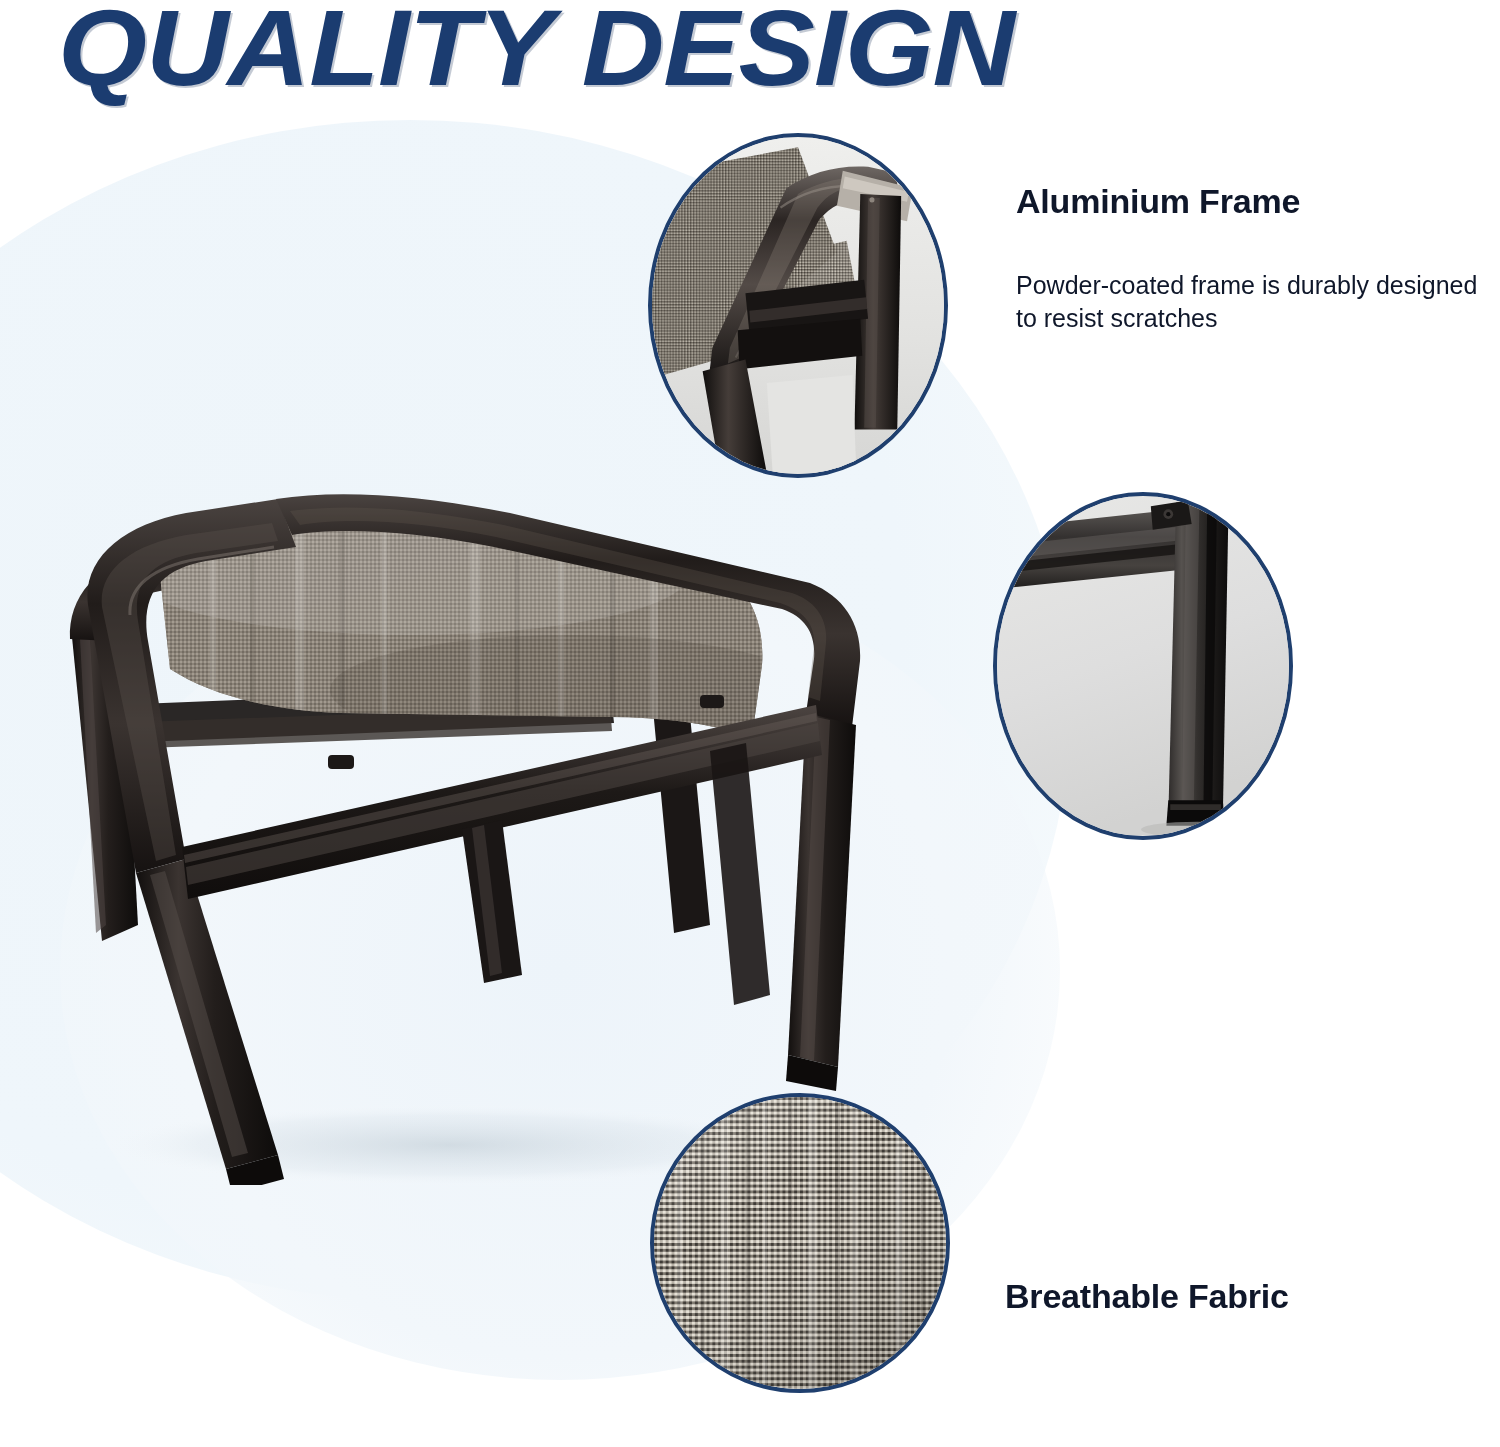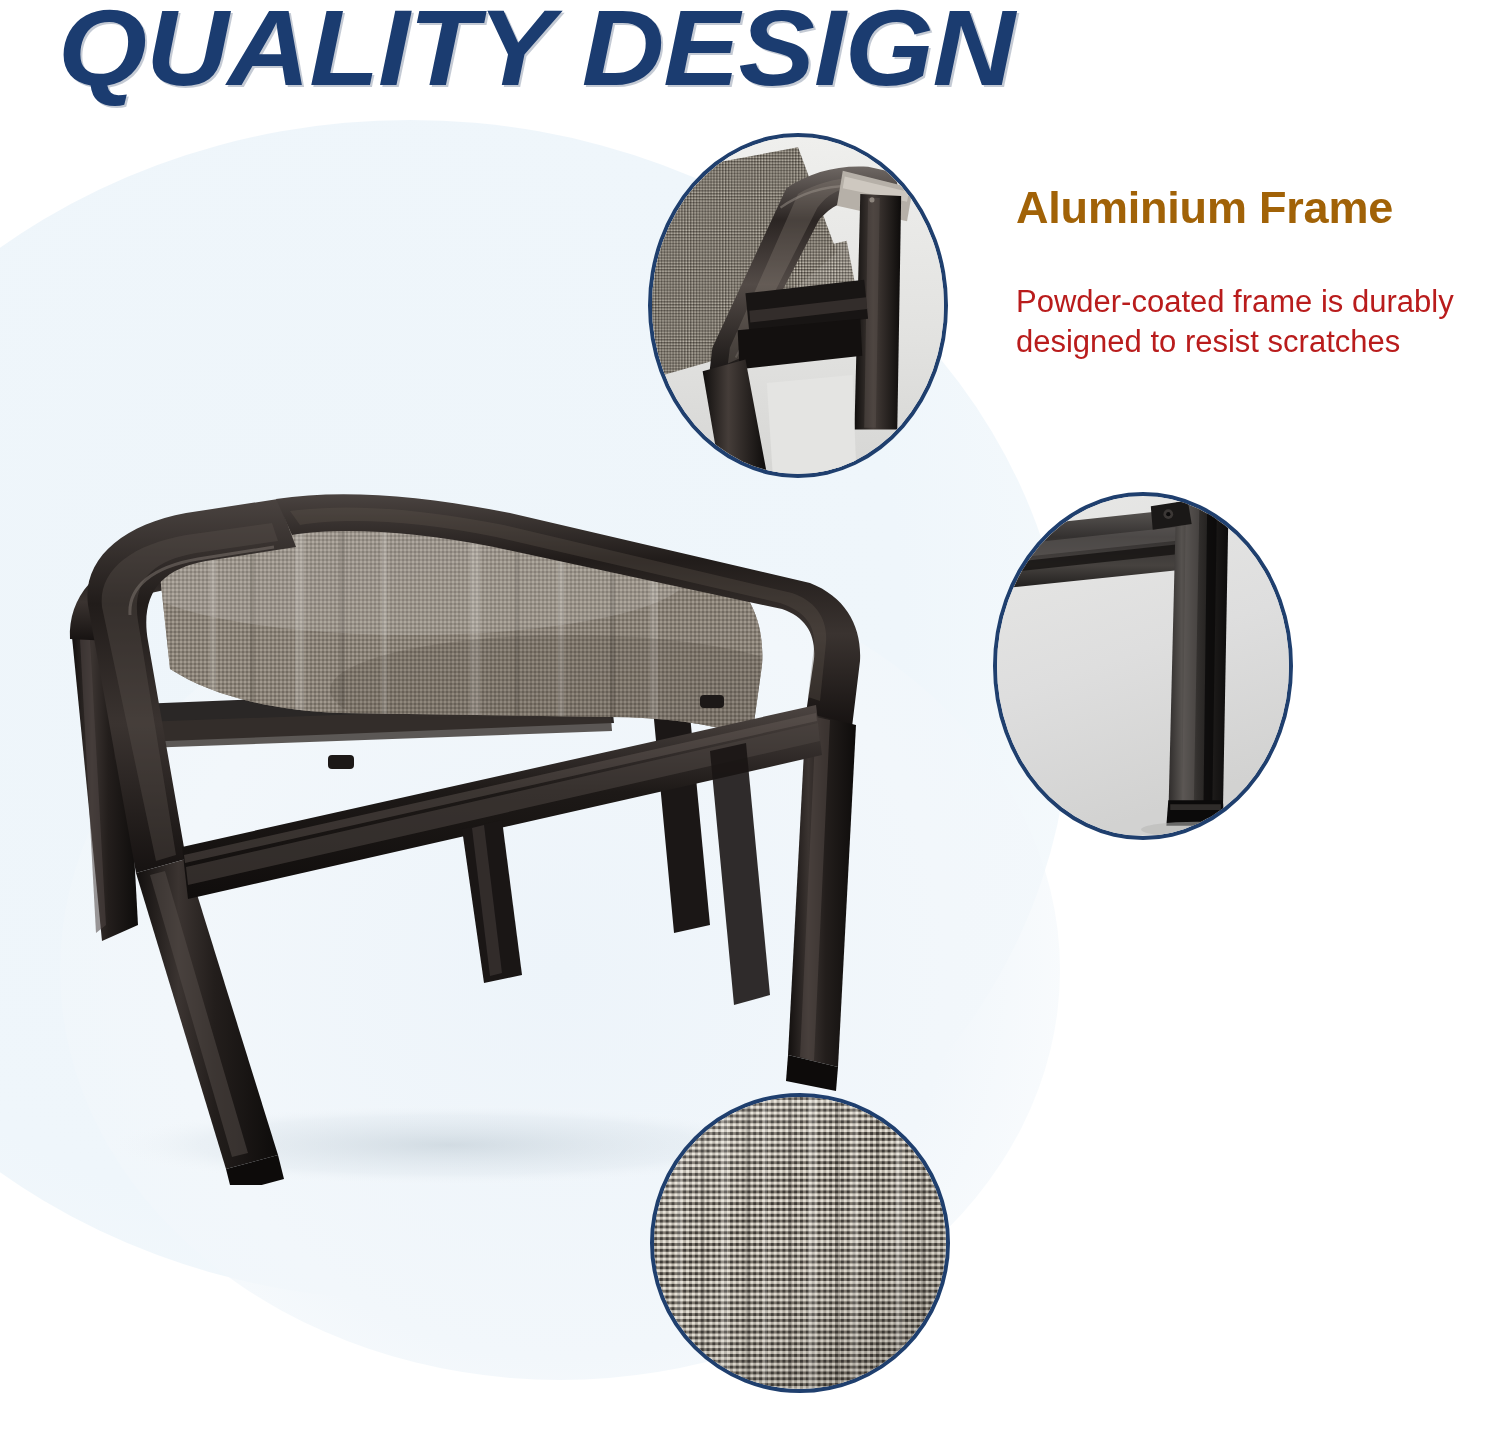--- a/index.html
+++ b/index.html
@@ -71,30 +71,30 @@
   #circle-frame { left:648px; top:133px;  width:300px; height:345px; }
   #circle-feet  { left:993px; top:492px;  width:300px; height:348px; }
   #circle-fabric{ left:650px; top:1093px; width:300px; height:300px; }
 
   
   .feature{
     position:absolute;
     z-index:6;
   }
   .feature .f-title{
-    font-size:45px;
+    font-size:34px;
     font-weight:bold;
-    color:#a16207;
+    color:#0f172a;
     line-height:1.15;
     margin-bottom:10px;
     letter-spacing:-0.2px;
   }
   .feature .f-body{
-    font-size:31px;
-    color:#b91c1c;
+    font-size:25px;
+    color:#0f172a;
     line-height:1.30;
     font-weight:400;
     margin-top:48px;
   }
 
   #feature-frame  { left:1016px; top:182px; width:478px; }
   #feature-feet   { left:1050px; top:878px; width:450px; }
   #feature-fabric { left:1005px; top:1277px; width:495px; }
   #feature-fabric .f-title{ margin-bottom:8px; }
 </style>
@@ -363,13 +363,14 @@
 
 <div class="feature" id="feature-frame">
   <div class="f-title">Aluminium Frame</div>
   <div class="f-body">Powder-coated frame is durably designed to resist scratches</div>
 </div>
 
 <div class="feature" id="feature-feet">
 </div>
 
 <div class="feature" id="feature-fabric">
+  <div class="f-title">Breathable Fabric</div>
 </div>
 
 </body></html>

